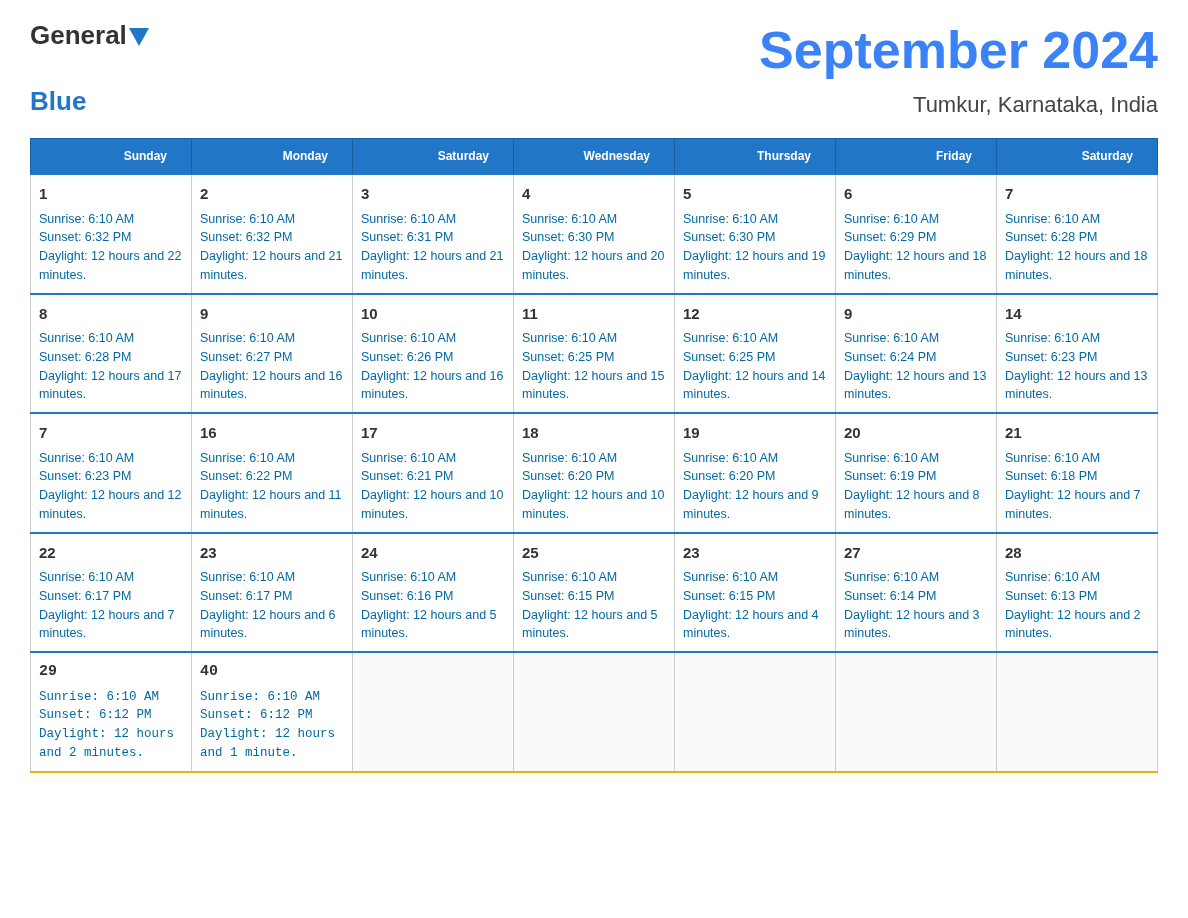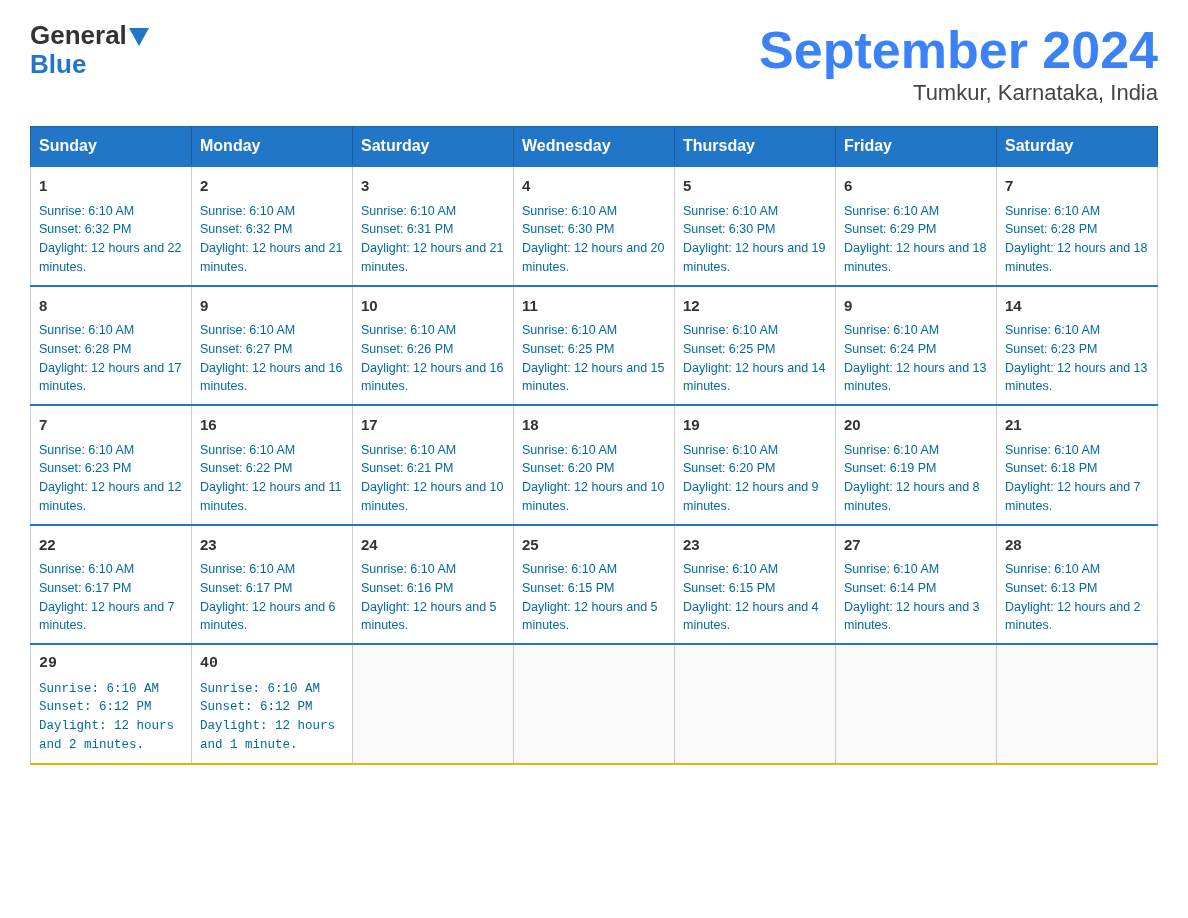--- a/index.html
+++ b/index.html
@@ -13,20 +13,21 @@
     .header-section {
       display: flex;
       justify-content: space-between;
       align-items: flex-start;
       margin-bottom: 20px;
     }
     .logo-area {
       display: flex;
       flex-direction: column;
       align-items: flex-start;
+      gap: 37px;
     }
     .logo-text {
       display: flex;
       align-items: center;
       font-size: 26px;
       font-weight: bold;
       color: #333;
     }
     .logo-general {
       color: #333;
@@ -48,34 +49,34 @@
       text-align: right;
     }
     .main-title {
       font-size: 52px;
       font-weight: bold;
       color: #3b82f6;
     }
     .sub-title {
       font-size: 22px;
       color: #444;
-      margin-top: 0;
+      margin-top: 12px;
     }
     .calendar-table {
       width: 100%;
       border-collapse: collapse;
       border: 1px solid #aaa;
     }
     .calendar-table th {
       background-color: #2176c7;
       color: white;
-      font-size: 16px;
-      font-weight: bold;
-      padding: 10px 8px;
-      text-align: left;
+      font-size: 12px;
+      font-weight: bold;
+      padding: 10px 24px;
+      text-align: right;
       border: 1px solid #1a5fa0;
     }
     .calendar-table td {
       vertical-align: top;
       padding: 8px;
       border: 1px solid #ccc;
       width: calc(100% / 7);
       font-size: 13px;
       color: #333;
       line-height: 1.5;

